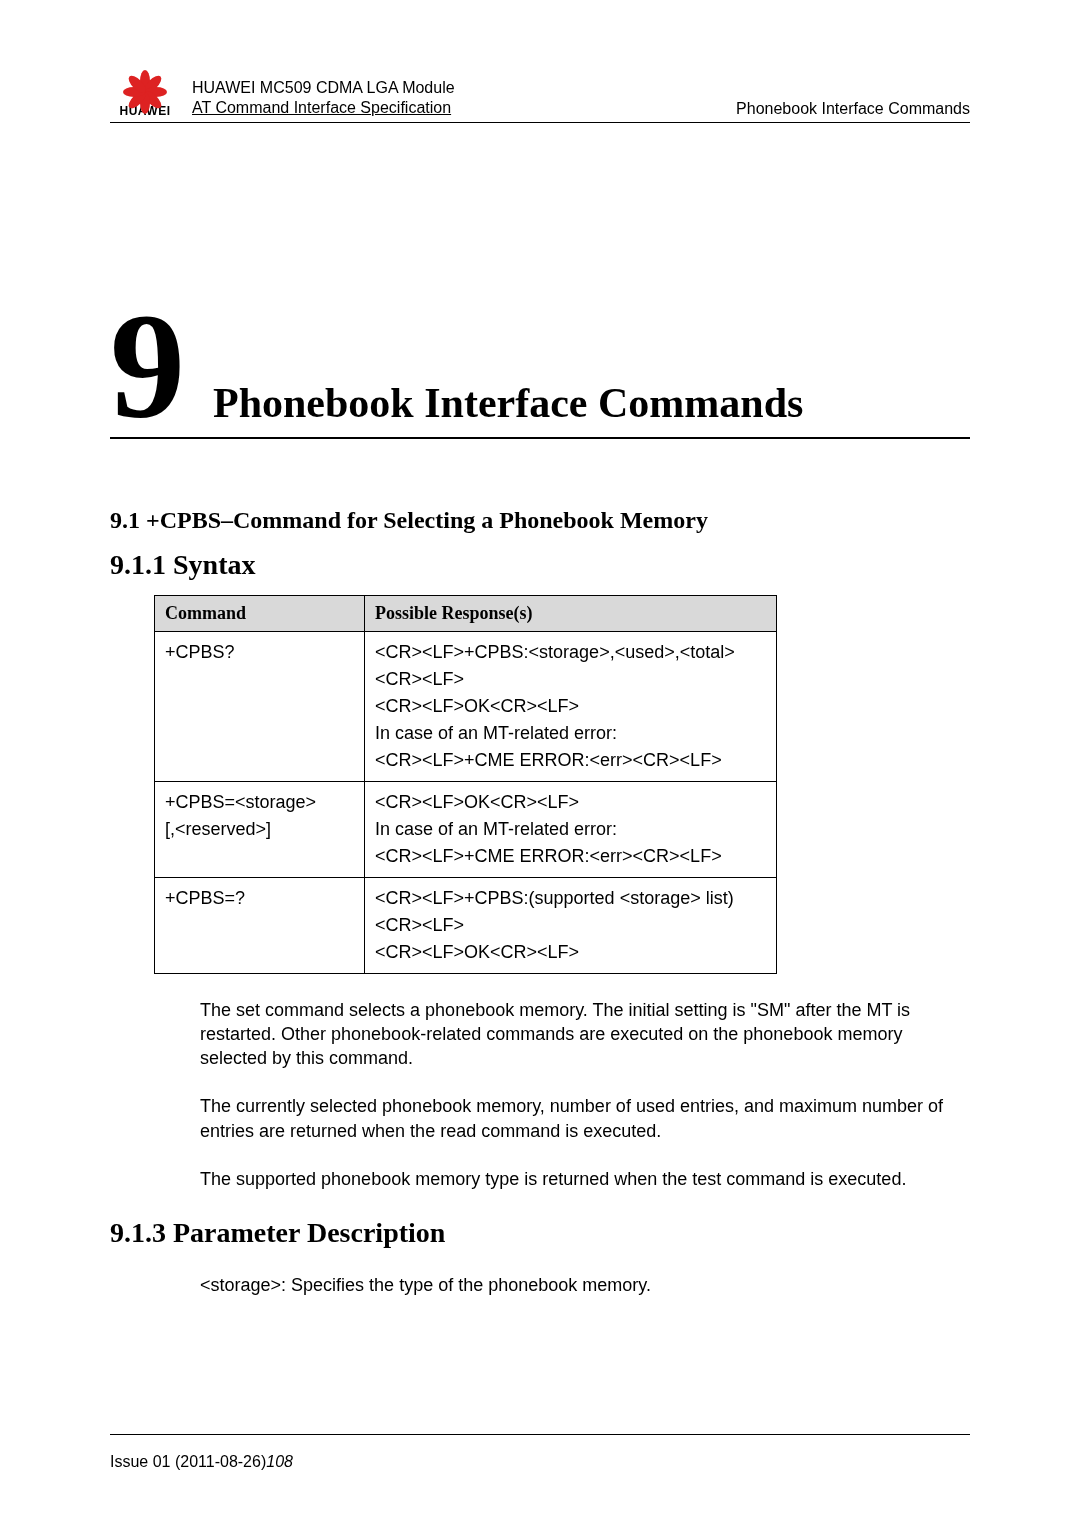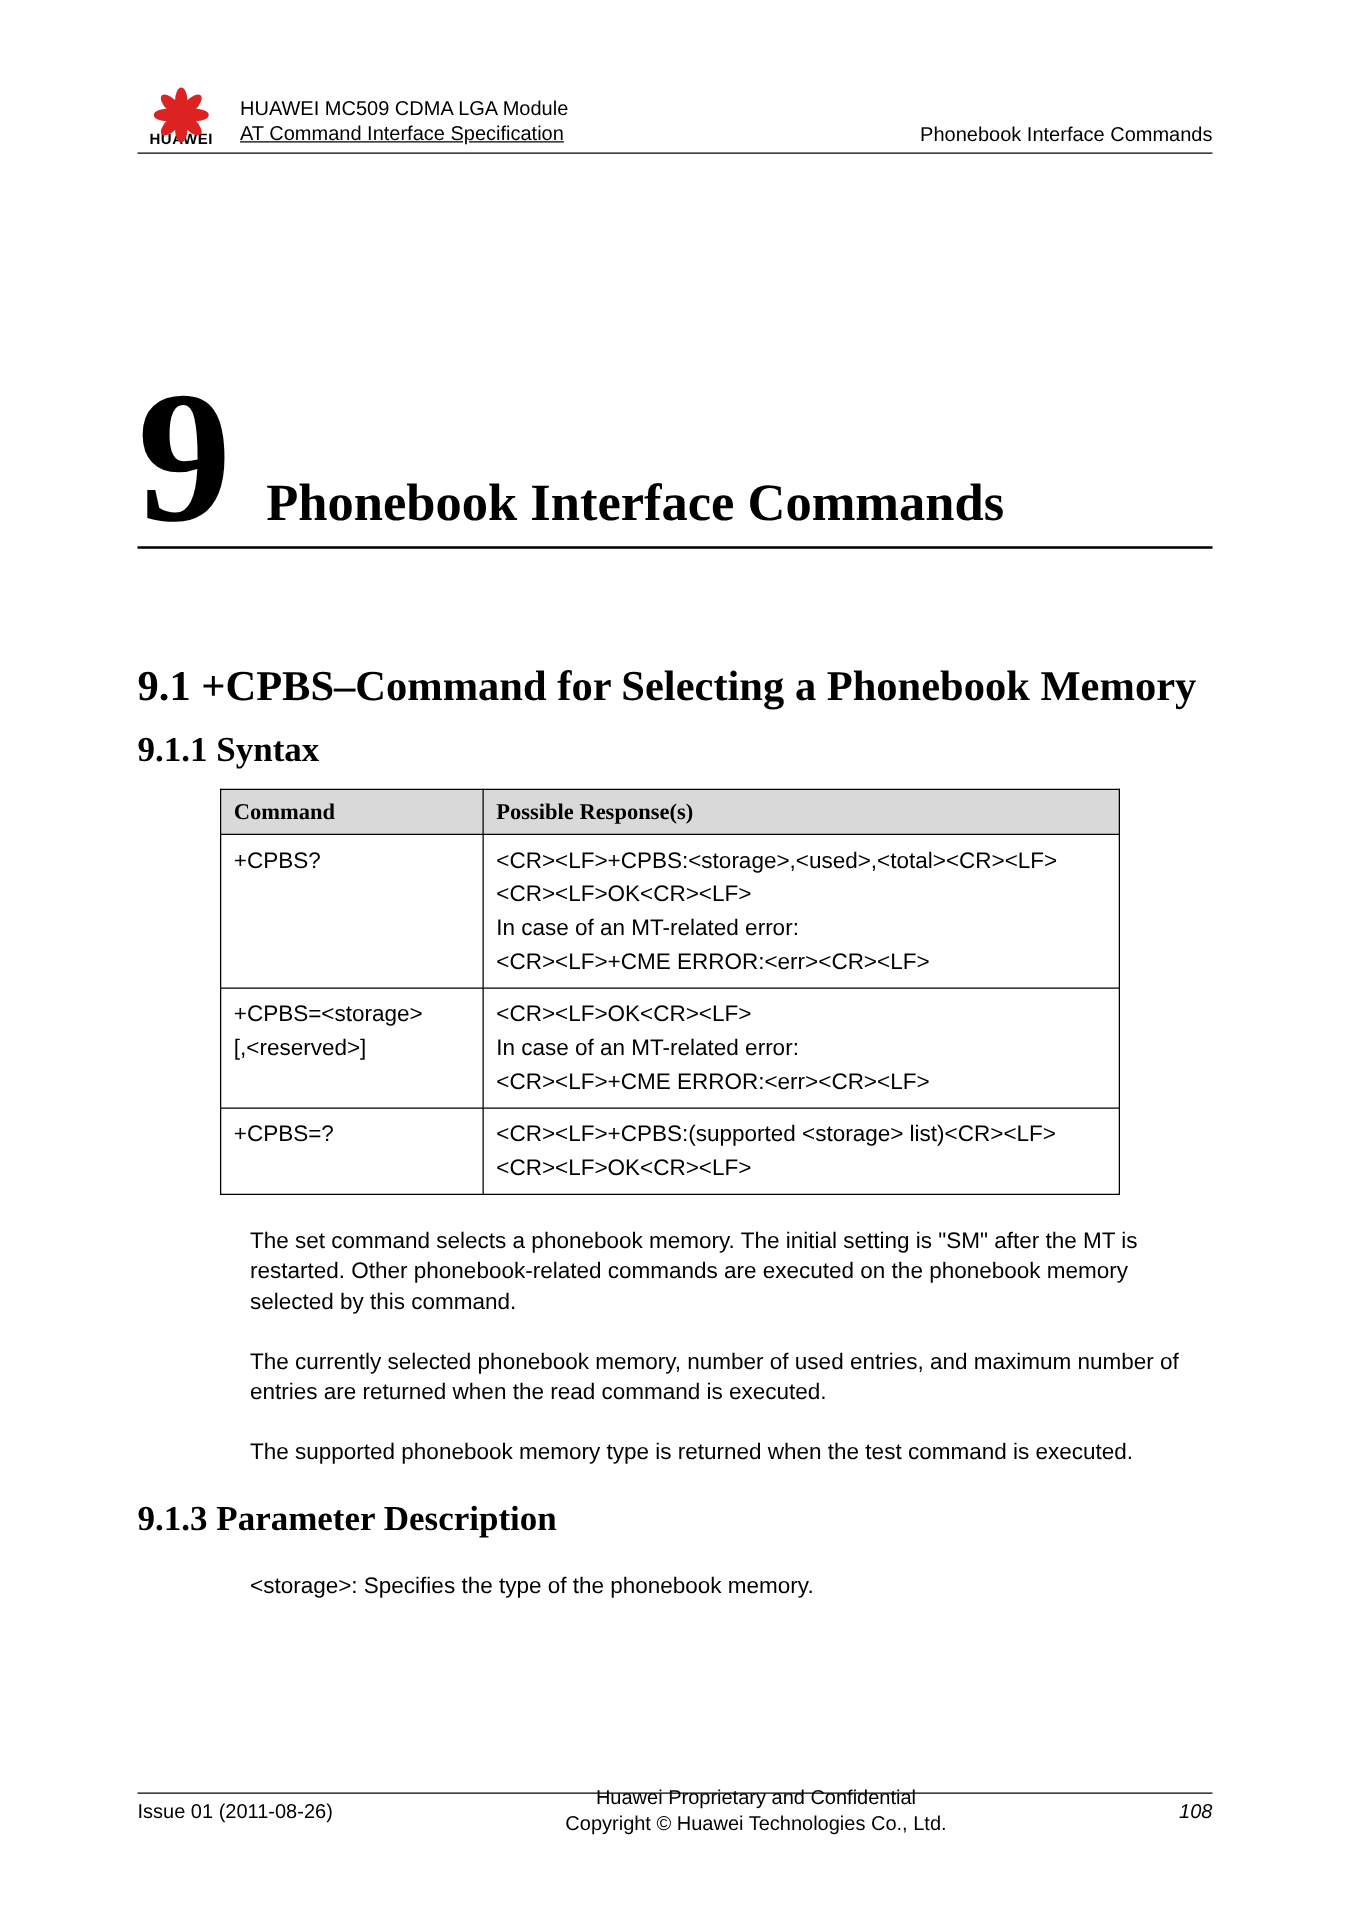--- a/index.html
+++ b/index.html
@@ -15,26 +15,26 @@
   .p5{transform:rotate(180deg);} .p6{transform:rotate(225deg);} .p7{transform:rotate(270deg);} .p8{transform:rotate(315deg);}
   .logo-text { font-size: 12px; font-weight: bold; letter-spacing: 0.5px; margin-top: 2px; }
   .hdr-titles { flex: 1; font-size: 16px; line-height: 1.25; }
   .hdr-right { font-size: 16px; text-align: right; white-space: nowrap; }
 
   
   .chapter-row { display: flex; align-items: baseline; border-bottom: 2px solid #000; margin-top: 180px; padding-bottom: 6px; }
   .chapter-num { font-family: "Book Antiqua","Palatino Linotype","Palatino",Georgia,serif; font-size: 150px; font-weight: bold; line-height: 0.85; margin-right: 28px; }
   .chapter-title { font-family: "Book Antiqua","Palatino Linotype","Palatino",Georgia,serif; font-size: 42px; font-weight: bold; }
 
-  .sec-h1 { font-family: "Book Antiqua","Palatino Linotype","Palatino",Georgia,serif; font-size: 34px; font-weight: bold; margin-top: 90px; line-height: 1.25; }
+  .sec-h1 { font-family: "Book Antiqua","Palatino Linotype","Palatino",Georgia,serif; font-size: 24px; font-weight: bold; margin-top: 66px; line-height: 1.25; }
   .sec-h2 { font-family: "Book Antiqua","Palatino Linotype","Palatino",Georgia,serif; font-size: 28px; font-weight: bold; margin-top: 14px; }
   .sec-h2.mt { margin-top: 40px; }
 
   
-  table.cmd { border-collapse: collapse; width: 720px; margin-left: 66px; margin-top: 14px; }
+  table.cmd { border-collapse: collapse; width: 623px; margin-left: 44px; margin-top: 14px; }
   table.cmd th, table.cmd td { border: 1px solid #000; padding: 7px 10px; font-size: 18px; vertical-align: top; text-align: left; }
   table.cmd th { background: #d9d9d9; font-family: "Book Antiqua","Palatino Linotype","Palatino",Georgia,serif; font-weight: bold; }
   table.cmd th:first-child, table.cmd td:first-child { width: 210px; }
   table.cmd td div { line-height: 1.5; }
 
   .body-p { font-size: 18px; line-height: 1.35; margin-left: 90px; margin-top: 24px; }
 
   
   .ftr-line { position: absolute; left: 110px; right: 110px; bottom: 92px; border-top: 1px solid #000; }
   .ftr { position: absolute; left: 110px; right: 110px; bottom: 56px; display: flex; align-items: center; font-size: 16px; }
@@ -122,20 +122,16 @@
   <p class="body-p">The set command selects a phonebook memory. The initial setting is "SM" after the MT is restarted. Other phonebook-related commands are executed on the phonebook memory selected by this command.</p>
   <p class="body-p">The currently selected phonebook memory, number of used entries, and maximum number of entries are returned when the read command is executed.</p>
   <p class="body-p">The supported phonebook memory type is returned when the test command is executed.</p>
 
   <div class="sec-h2 mt" style="margin-top:26px;">9.1.3 Parameter Description</div>
   <p class="body-p">&lt;storage&gt;: Specifies the type of the phonebook memory.</p>
 
   <div class="ftr-line"></div>
   <div class="ftr">
     <div class="ftr-left">Issue 01 (2011-08-26)</div>
-    <div class="ftr-center">
-      <div>Huawei Proprietary and Confidential</div>
-      <div>Copyright © Huawei Technologies Co., Ltd.</div>
-    </div>
     <div class="ftr-right">108</div>
   </div>
 
 </div>
 
 </body></html>

